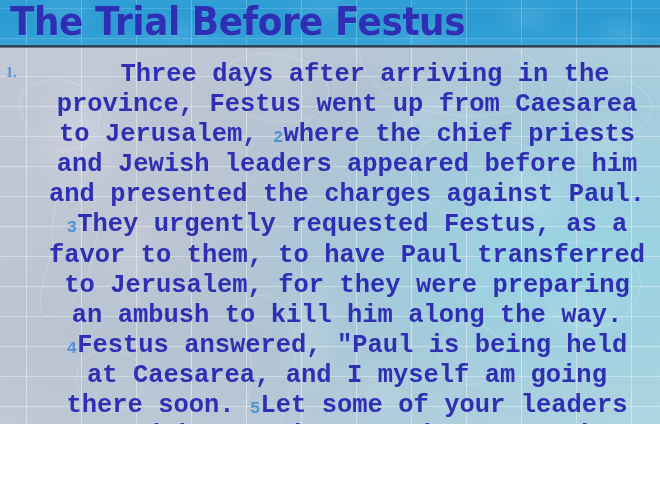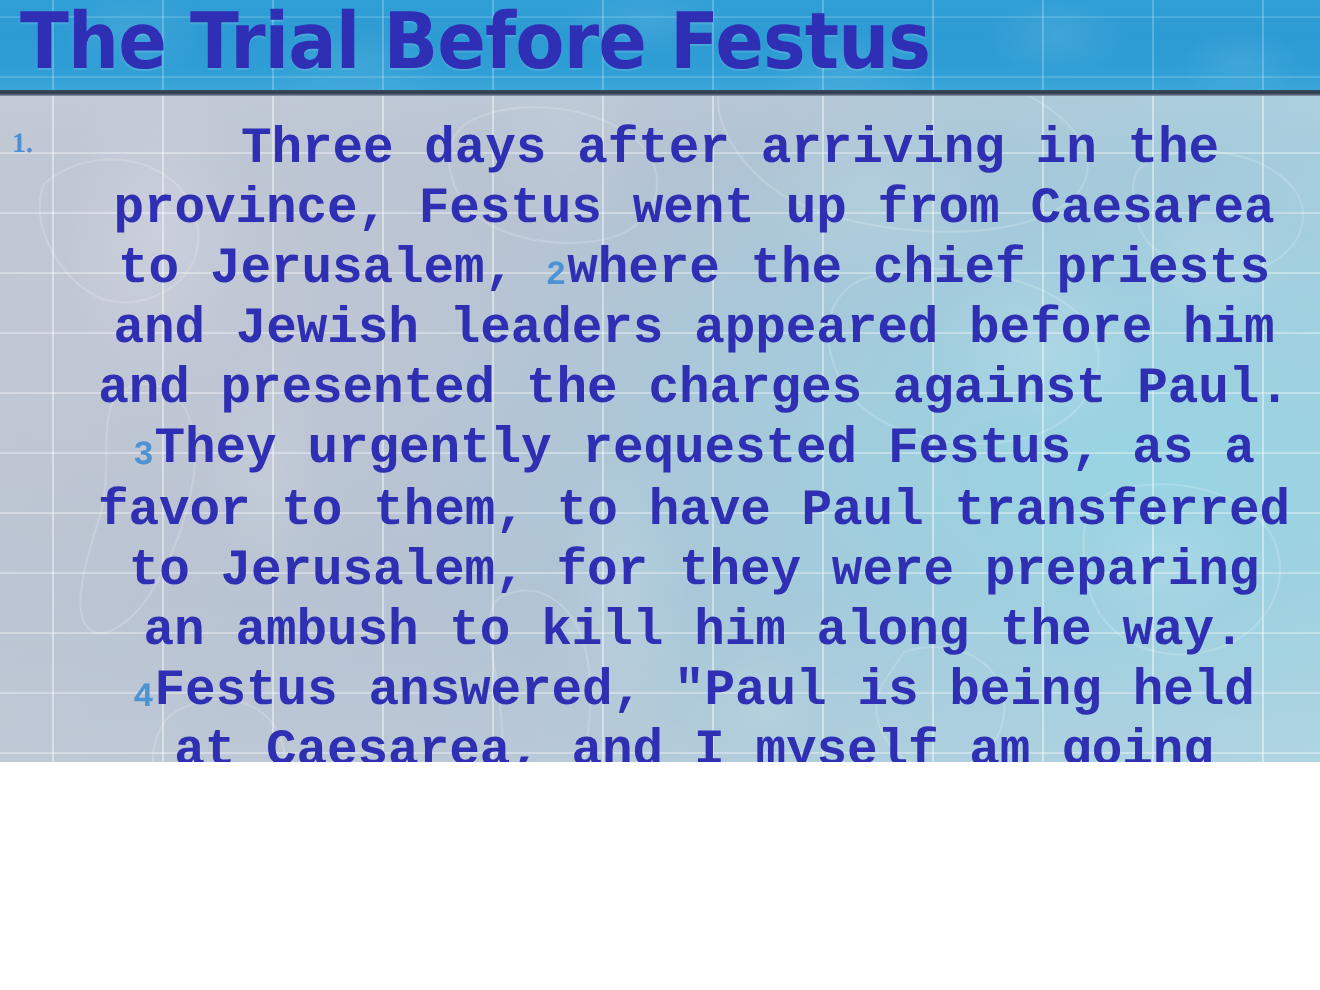--- a/index.html
+++ b/index.html
@@ -3,21 +3,21 @@
 <meta charset="utf-8">
 <style>
   html, body {
     margin: 0;
     padding: 0;
     background: #ffffff;
   }
   #slide {
     position: relative;
     width: 660px;
-    height: 381px;
+    height: 424px;
     overflow: hidden;
     font-family: "Liberation Serif", "DejaVu Serif", serif;
     background: #b9c4d2;
   }
 
   
   .bg-base {
     position: absolute;
     inset: 0;
     background:

